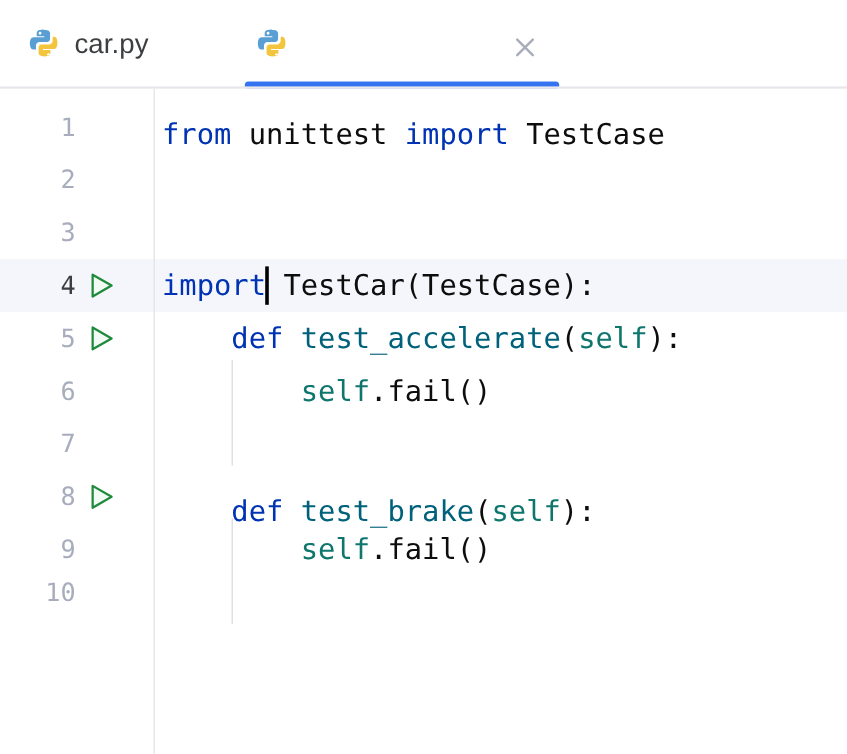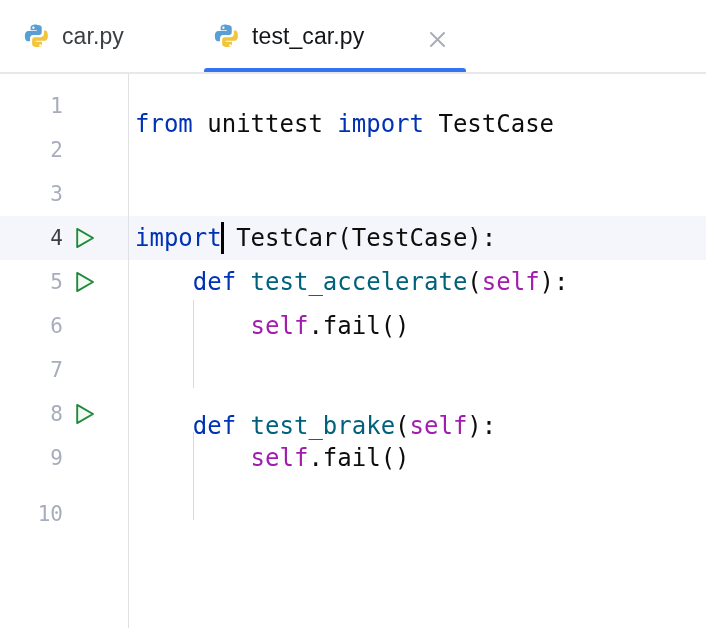--- a/index.html
+++ b/index.html
@@ -186,21 +186,21 @@
     font-family: "DejaVu Sans Mono", monospace;
     font-size: 24px;
     white-space: pre;
     color: #0d0d0d;
     padding-left: 6px;
     box-sizing: border-box;
   }
   .tok-kw      { color: #0033b3; }
   .tok-plain   { color: #0d0d0d; }
   .tok-fn      { color: #00627a; }
-  .tok-self    { color: #a21caf; }
+  .tok-self    { color: #0f766e; }
   .tok-punct   { color: #0d0d0d; }
 
   
   #text-caret {
     position: absolute;
     left: 228px;
     top: 148px;
     width: 3px;
     height: 32px;
     background: #000000;
@@ -230,21 +230,20 @@
       <span class="tab-label">car.py</span>
     </div>
 
     <div class="tab" id="tab-test-car">
       <span class="py-icon">
         <svg viewBox="0 0 26 26" xmlns="http://www.w3.org/2000/svg">
           <path d="M12.8 1.6c-1.6 0-3 .15-4.1.45-1.5.4-2.1 1.3-2.1 2.6v2.5h6.3v.9H4.2c-1.4 0-2.6.85-3 2.5-.45 1.9-.47 3.1 0 5.1.37 1.5 1.17 2.55 2.57 2.55h2.2v-3.1c0-1.6 1.4-3.05 3.05-3.05h6.25c1.35 0 2.45-1.1 2.45-2.45V4.65c0-1.3-1.1-2.28-2.45-2.5-.85-.14-1.75-.2-2.6-.2zM9.4 3.55c.63 0 1.15.53 1.15 1.18 0 .64-.52 1.16-1.15 1.16-.64 0-1.15-.52-1.15-1.16 0-.65.51-1.18 1.15-1.18z" fill="#5a9fd4"></path>
           <path d="M19.9 8.05v3c0 1.67-1.42 3.08-3.05 3.08h-6.25c-1.32 0-2.45 1.13-2.45 2.45v4.6c0 1.3 1.14 2.07 2.45 2.45 1.56.46 3.06.54 4.95 0 1.24-.36 2.45-1.08 2.45-2.45v-2.5h-6.25v-.9h9.35c1.4 0 1.93-1 2.43-2.55.5-1.6.48-3.13 0-5.1-.34-1.48-1.02-2.55-2.43-2.55h-1.2zm-3.5 13.3c.64 0 1.15.52 1.15 1.16 0 .65-.51 1.18-1.15 1.18-.63 0-1.15-.53-1.15-1.18 0-.64.52-1.16 1.15-1.16z" fill="#f2c53d"></path>
         </svg>
       </span>
-      <span class="tab-label">test_car.py</span>
     </div>
 
     <div id="tab-close-button">
       <svg width="17" height="17" viewBox="0 0 17 17" xmlns="http://www.w3.org/2000/svg">
         <path d="M2 2 L15 15 M15 2 L2 15" stroke="#a9adba" stroke-width="2" stroke-linecap="round"></path>
       </svg>
     </div>
 
     <div id="tab-active-underline"></div>
     <div id="tab-bar-separator"></div>
@@ -290,30 +289,30 @@
             <span class="line-number">8</span>
             <span class="run-gutter-icon">
               <svg width="22" height="22" viewBox="0 0 22 22" xmlns="http://www.w3.org/2000/svg">
                 <path d="M3.2 1.9 L19 11 L3.2 20.1 Z" fill="#f2fbf3" stroke="#208a3c" stroke-width="1.9" stroke-linejoin="round"></path>
               </svg>
             </span>
           </div>
           <div class="gutter-row" style="top: 362px;">
             <span class="line-number">9</span>
           </div>
-          <div class="gutter-row" style="top: 418px;">
+          <div class="gutter-row" style="top: 398px;">
             <span class="line-number">10</span>
           </div>
         </div>
       <div id="gutter-separator"></div>
     </div>
 
     <div id="code-area">
       <div id="code-lines">
-          <div class="code-line" style="top: 28px;"><span class="tok-kw">from</span><span class="tok-plain"> unittest </span><span class="tok-kw">import</span><span class="tok-plain"> TestCase</span></div>
+          <div class="code-line" style="top: 16px;"><span class="tok-kw">from</span><span class="tok-plain"> unittest </span><span class="tok-kw">import</span><span class="tok-plain"> TestCase</span></div>
           <div class="code-line" style="top: 54px;"></div>
           <div class="code-line" style="top: 98px;"></div>
           <div class="code-line" style="top: 142px;"><span class="tok-kw">import</span><span class="tok-plain"> TestCar(TestCase):</span></div>
           <div class="code-line" style="top: 186px;"><span class="tok-plain">    </span><span class="tok-kw">def</span><span class="tok-plain"> </span><span class="tok-fn">test_accelerate</span><span class="tok-punct">(</span><span class="tok-self">self</span><span class="tok-punct">):</span></div>
           <div class="code-line" style="top: 230px;"><span class="tok-plain">        </span><span class="tok-self">self</span><span class="tok-plain">.fail()</span></div>
           <div class="code-line" style="top: 274px;"></div>
           <div class="code-line" style="top: 330px;"><span class="tok-plain">    </span><span class="tok-kw">def</span><span class="tok-plain"> </span><span class="tok-fn">test_brake</span><span class="tok-punct">(</span><span class="tok-self">self</span><span class="tok-punct">):</span></div>
           <div class="code-line" style="top: 362px;"><span class="tok-plain">        </span><span class="tok-self">self</span><span class="tok-plain">.fail()</span></div>
           <div class="code-line" style="top: 406px;"></div>
         </div>

